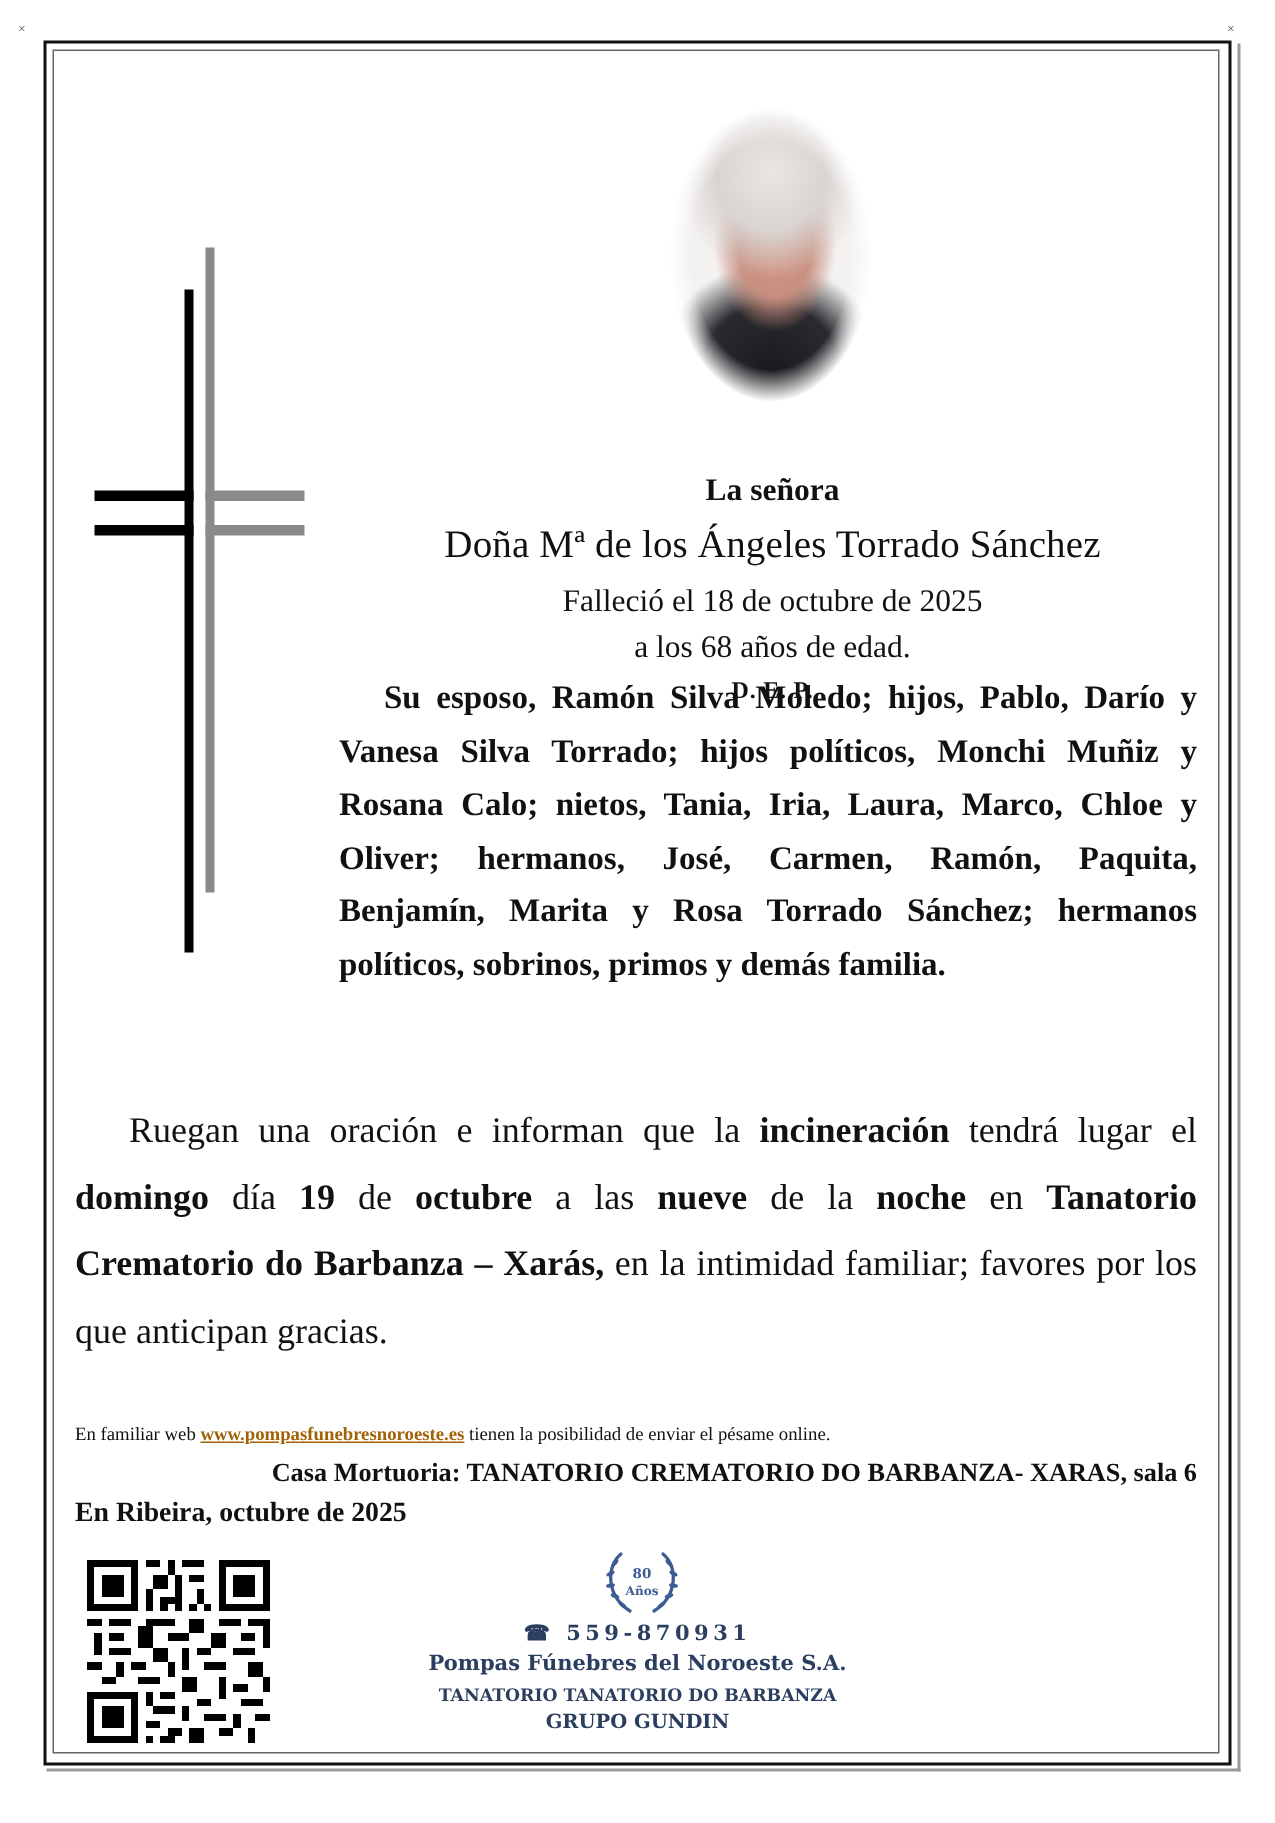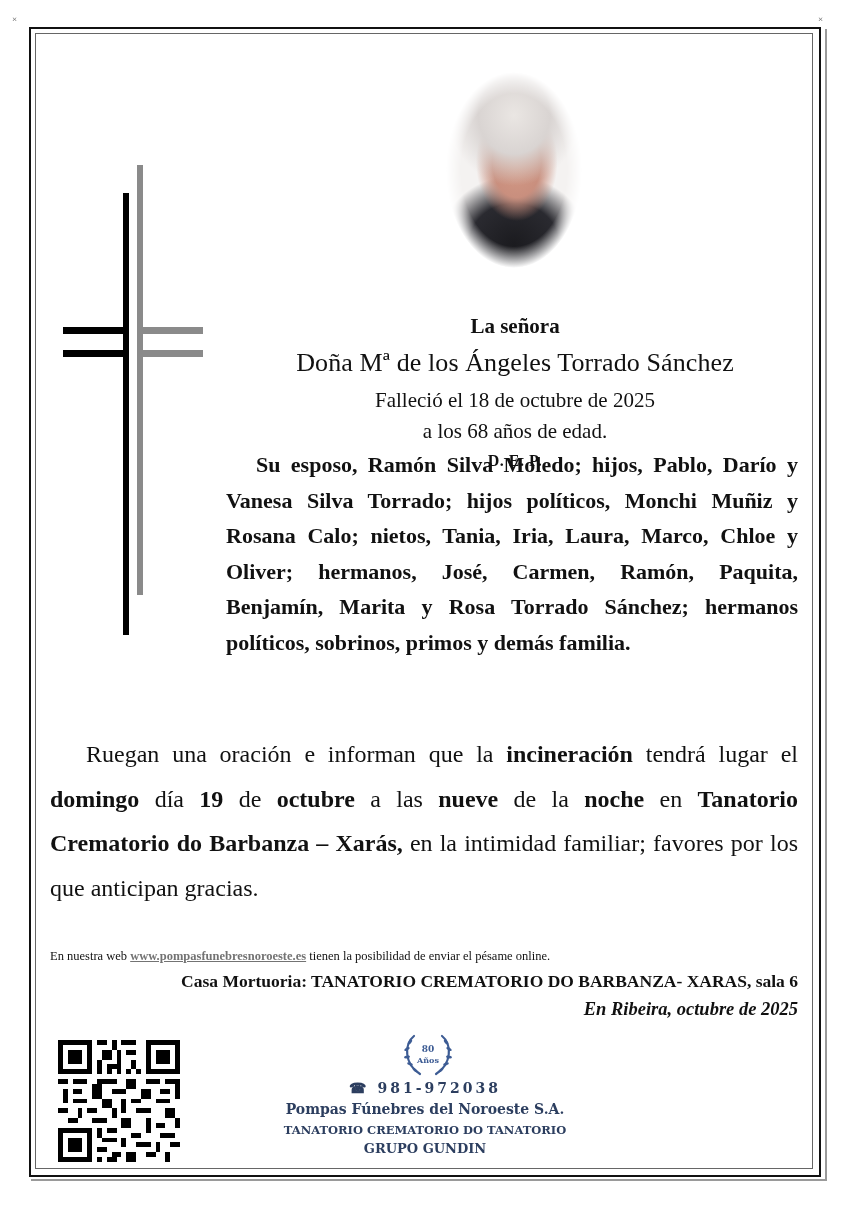--- a/index.html
+++ b/index.html
@@ -36,26 +36,26 @@
 
   .family { position:absolute; left:226px; top:447px; width:572px;
             font-size:22px; font-weight:bold; line-height:35.5px;
             text-align:justify; text-indent:30px; }
 
   .announcement { position:absolute; left:50px; top:732px; width:748px;
                   font-size:24px; line-height:44.5px; text-align:justify; text-indent:36px; }
   .announcement b { font-weight:bold; }
 
   .web-note { position:absolute; left:50px; top:949px; width:760px; font-size:12.5px; }
-  .web-note .link { color:#737373; text-decoration:underline; font-weight:bold; }
+  .web-note .link { color:#a16207; text-decoration:underline; font-weight:bold; }
 
   .mortuary { position:absolute; left:50px; top:971px; width:748px; text-align:right;
               font-size:17.5px; font-weight:bold; }
-  .place-date { position:absolute; left:50px; top:999px; width:748px; text-align:right;
-                font-size:18.5px; font-weight:bold; font-style:italic; }
+  .place-date { position:absolute; left:50px; top:999px; width:748px; text-align:left;
+                font-size:18.5px; font-weight:bold; }
 
   .qr { position:absolute; left:58px; top:1040px; width:122px; height:122px; }
 
   .logo { position:absolute; left:400px; top:1030px; width:56px; height:50px; }
   .company { position:absolute; left:250px; width:350px; text-align:center; color:#2c3e5f;
              font-family:"DejaVu Serif","Liberation Serif",serif; font-weight:bold; }
   .phone { top:1080px; font-size:14px; letter-spacing:3px; }
   .company-name { top:1101px; font-size:14px; }
   .company-sub1 { top:1123px; font-size:11.5px; }
   .company-sub2 { top:1141px; font-size:13px; }
@@ -86,21 +86,21 @@
 <div class="center-block title-senora">La señora</div>
 <div class="center-block title-name">Doña Mª de los Ángeles Torrado Sánchez</div>
 <div class="center-block death-date">Falleció el 18 de octubre de 2025</div>
 <div class="center-block age">a los 68 años de edad.</div>
 <div class="center-block dep">D. E. P.</div>
 
 <div class="family">Su esposo, Ramón Silva Moledo; hijos, Pablo, Darío y Vanesa Silva Torrado; hijos políticos, Monchi Muñiz y Rosana Calo; nietos, Tania, Iria, Laura, Marco, Chloe y Oliver; hermanos, José, Carmen, Ramón, Paquita, Benjamín, Marita y Rosa Torrado Sánchez; hermanos políticos, sobrinos, primos y demás familia.</div>
 
 <div class="announcement"><span>Ruegan una oración e informan que la </span><b>incineración</b><span> tendrá lugar el </span><b>domingo</b><span> día </span><b>19</b><span> de </span><b>octubre</b><span> a las </span><b>nueve</b><span> de la </span><b>noche</b><span> en </span><b>Tanatorio Crematorio do Barbanza – Xarás,</b><span> en la intimidad familiar; favores por los que anticipan gracias.</span></div>
 
-<div class="web-note"><span>En nuestra web </span><span class="link">www.pompasfunebresnoroeste.es</span><span> tienen la posibilidad de enviar el pésame online.</span></div>
+<div class="web-note"><span>En familiar web </span><span class="link">www.pompasfunebresnoroeste.es</span><span> tienen la posibilidad de enviar el pésame online.</span></div>
 
 <div class="mortuary">Casa Mortuoria: TANATORIO CREMATORIO DO BARBANZA- XARAS, sala 6</div>
 <div class="place-date">En Ribeira, octubre de 2025</div>
 
 <svg class="qr" viewBox="0 0 25 25" shape-rendering="crispEdges">
   <rect width="25" height="25" fill="#fff"></rect>
   <g fill="#000">
 
     <rect x="0" y="0" width="7" height="7"></rect>
       <rect x="1" y="1" width="5" height="5" fill="#fff"></rect>
@@ -191,16 +191,16 @@
       <ellipse cx="49" cy="19" rx="3" ry="1.4" transform="rotate(30 49 19)"></ellipse>
       <ellipse cx="49" cy="27" rx="3" ry="1.4" transform="rotate(10 49 27)"></ellipse>
       <ellipse cx="46" cy="34" rx="3" ry="1.4" transform="rotate(-20 46 34)"></ellipse>
       <ellipse cx="41" cy="40" rx="3" ry="1.4" transform="rotate(-40 41 40)"></ellipse>
     </g>
     <text x="28" y="22" text-anchor="middle" font-family="DejaVu Serif, serif" font-weight="bold" font-size="9" fill="#3d5c94">80</text>
     <text x="28" y="33" text-anchor="middle" font-family="DejaVu Serif, serif" font-weight="bold" font-size="8" fill="#3d5c94">Años</text>
   </svg>
 </div>
 
-<div class="company phone"><span>☎</span> <span>981-972038</span></div>
+<div class="company phone"><span>☎</span> <span>559-870931</span></div>
 <div class="company company-name">Pompas Fúnebres del Noroeste S.A.</div>
-<div class="company company-sub1">TANATORIO CREMATORIO DO TANATORIO</div>
+<div class="company company-sub1">TANATORIO TANATORIO DO BARBANZA</div>
 <div class="company company-sub2">GRUPO GUNDIN</div>
 
 </body></html>

